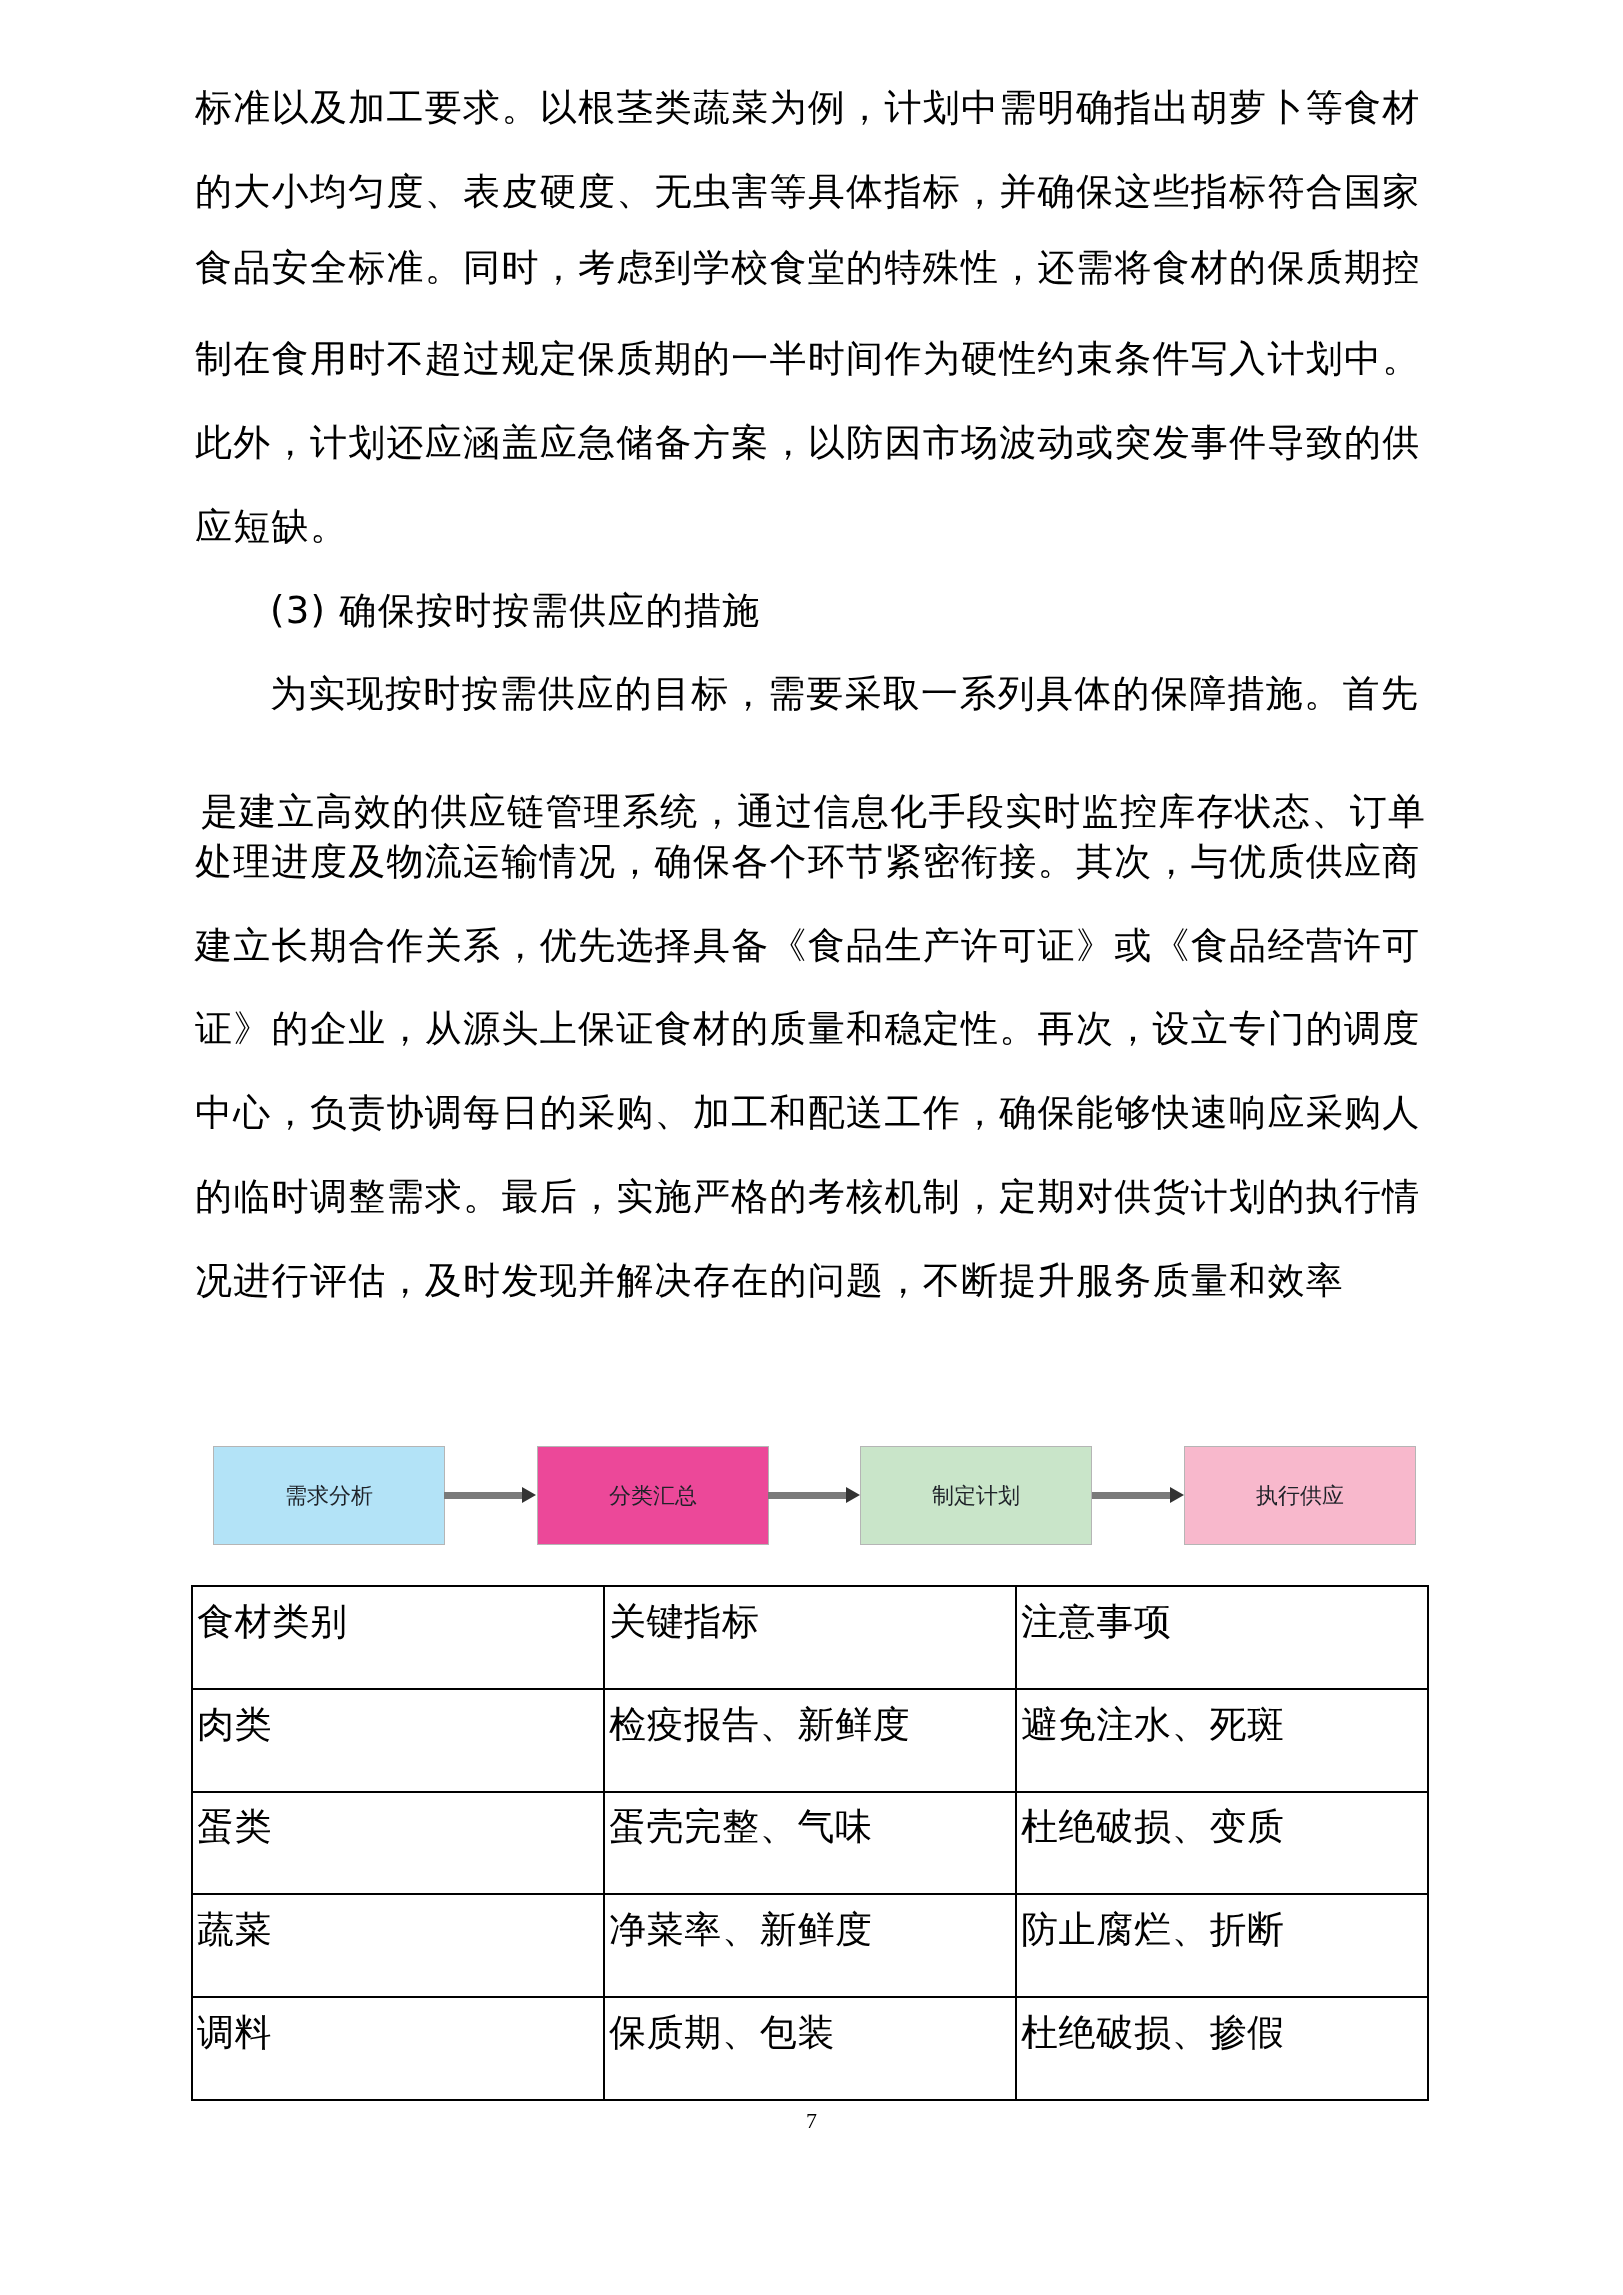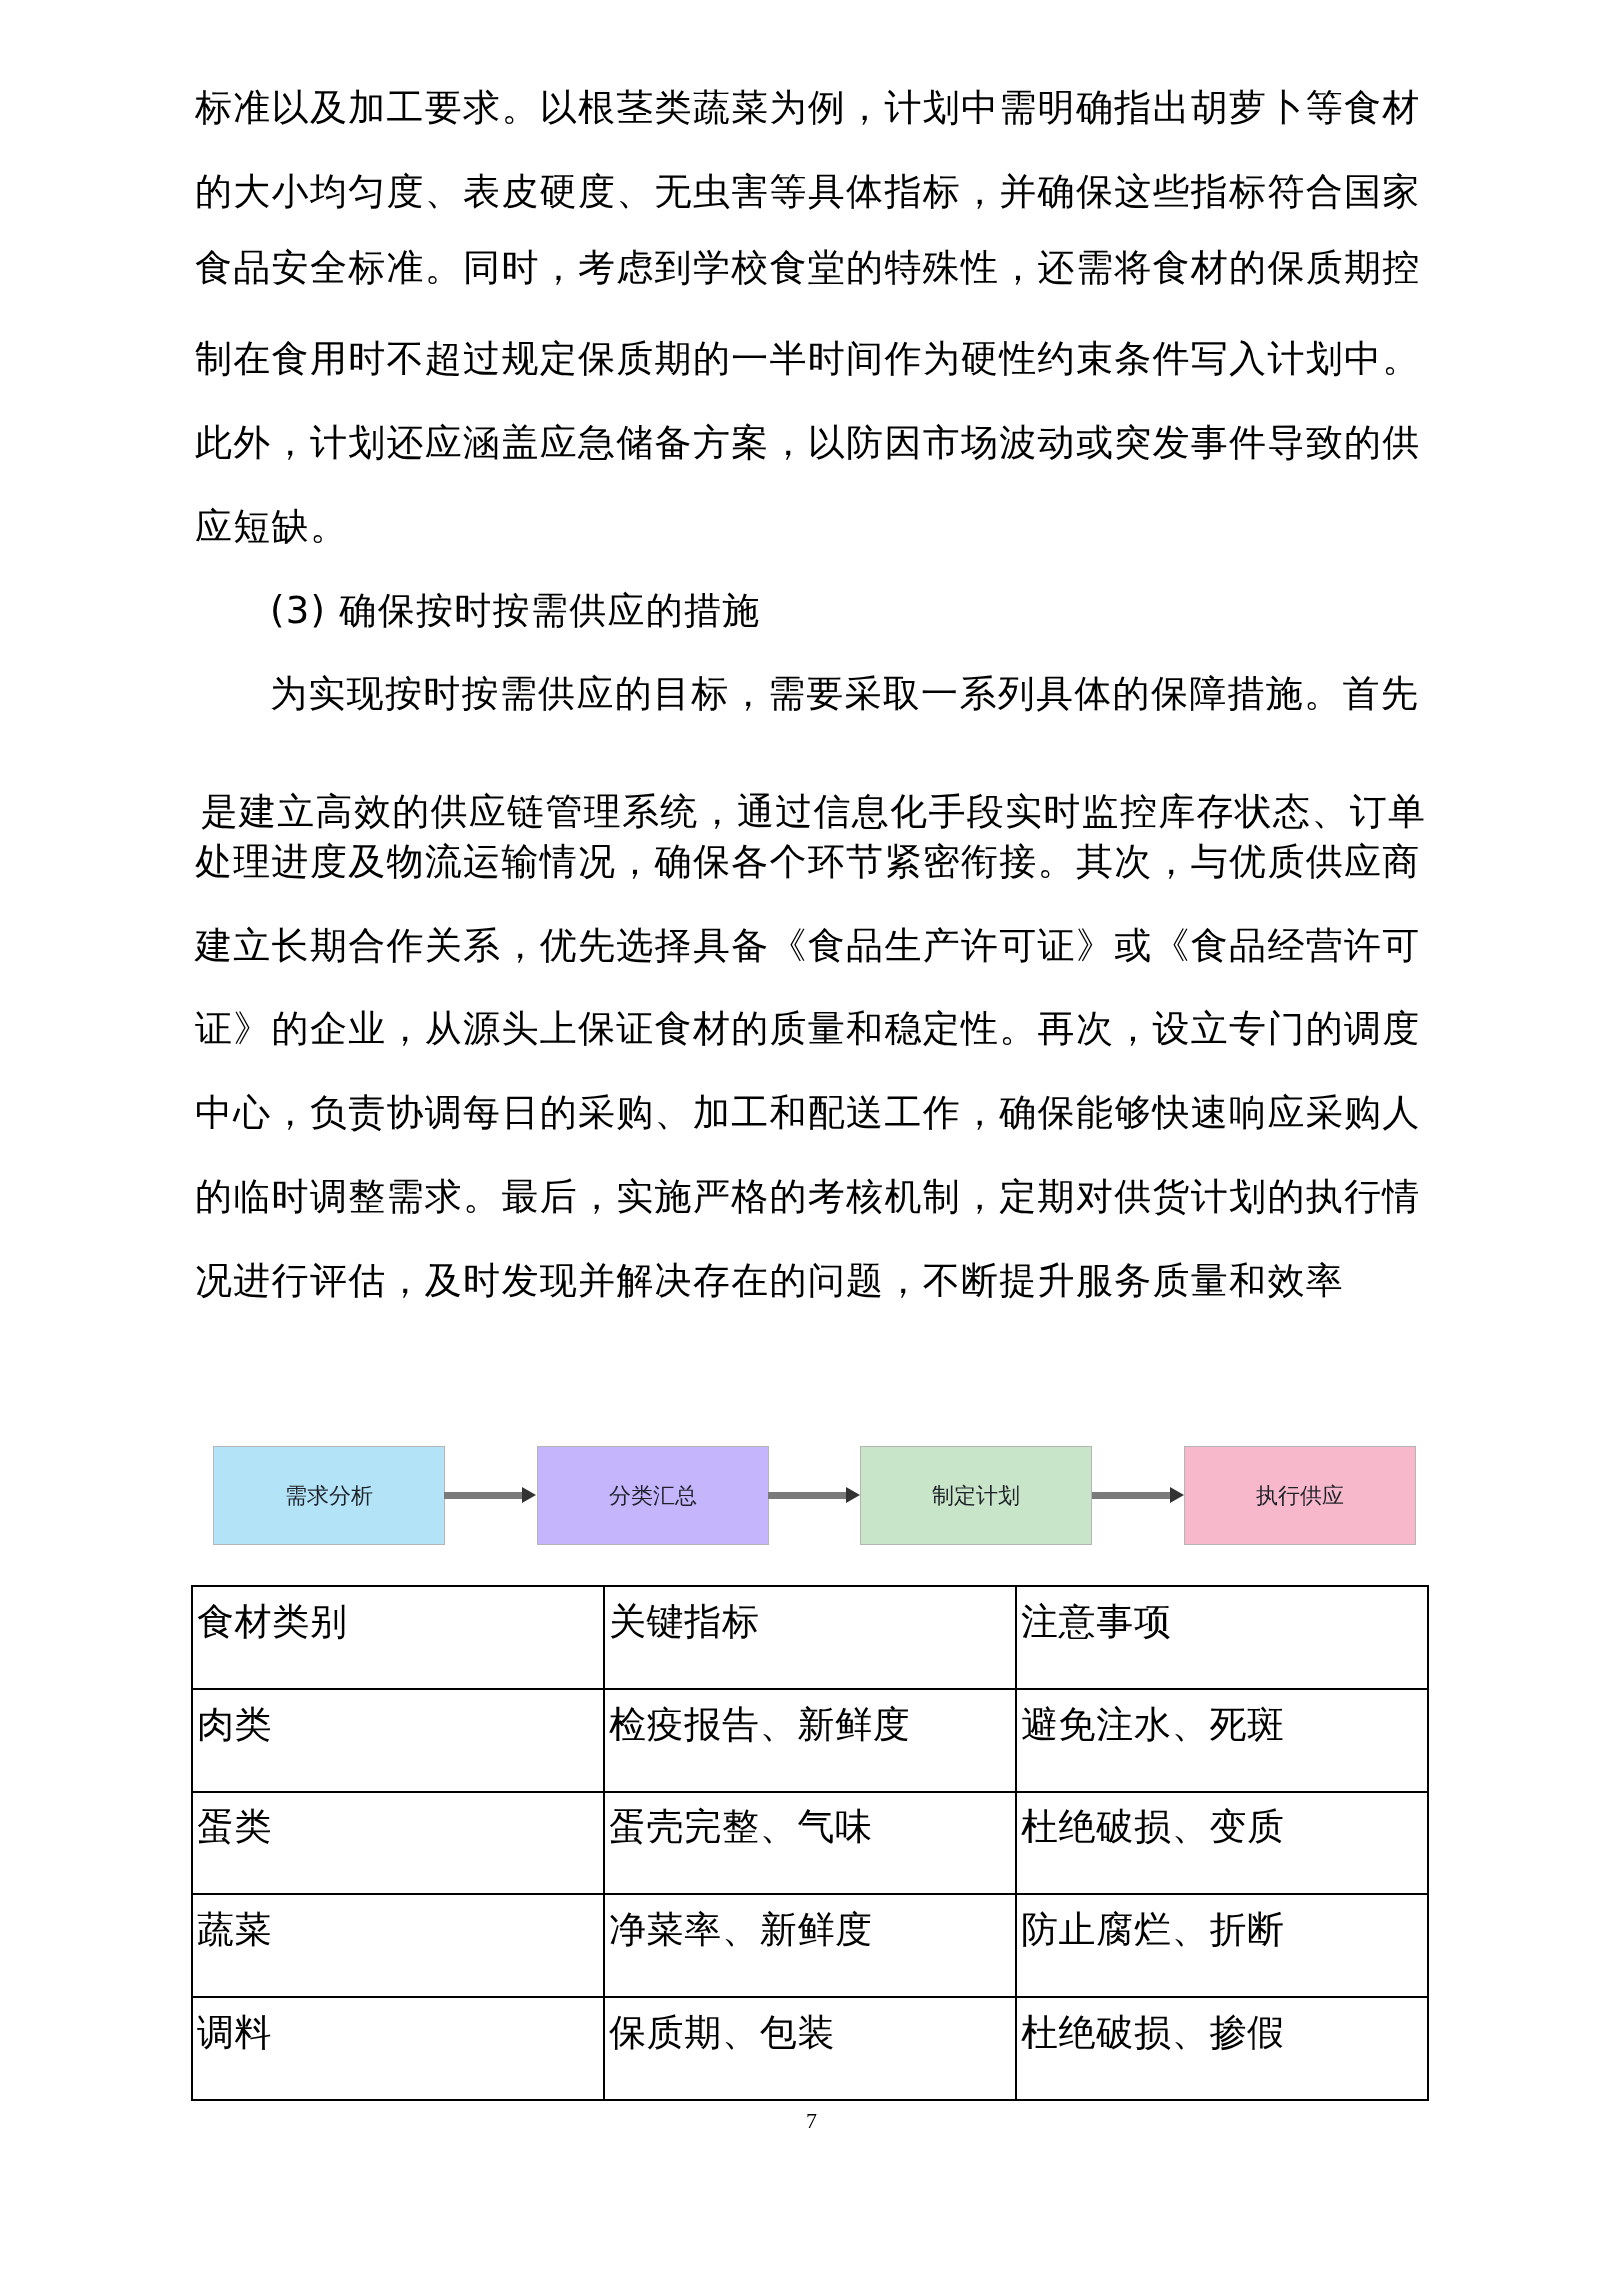--- a/index.html
+++ b/index.html
@@ -75,21 +75,21 @@
     <div class="line" style="top:1258px;">况进行评估，及时发现并解决存在的问题，不断提升服务质量和效率</div>
   </div>
 
   <div>
     <div class="flow-box" style="left:213px; background:#b3e3f7;">
       <span>需求分析</span>
     </div>
     <div class="arrow" style="left:444px; width:79px;"></div>
     <div class="arrow-head" style="left:522px;"></div>
 
-    <div class="flow-box" style="left:537px; background:#c4b5fd;">
+    <div class="flow-box" style="left:537px; background:#ec4899;">
       <span>分类汇总</span>
     </div>
     <div class="arrow" style="left:768px; width:79px;"></div>
     <div class="arrow-head" style="left:846px;"></div>
 
     <div class="flow-box" style="left:860px; background:#c9e5c9;">
       <span>制定计划</span>
     </div>
     <div class="arrow" style="left:1092px; width:79px;"></div>
     <div class="arrow-head" style="left:1170px;"></div>

